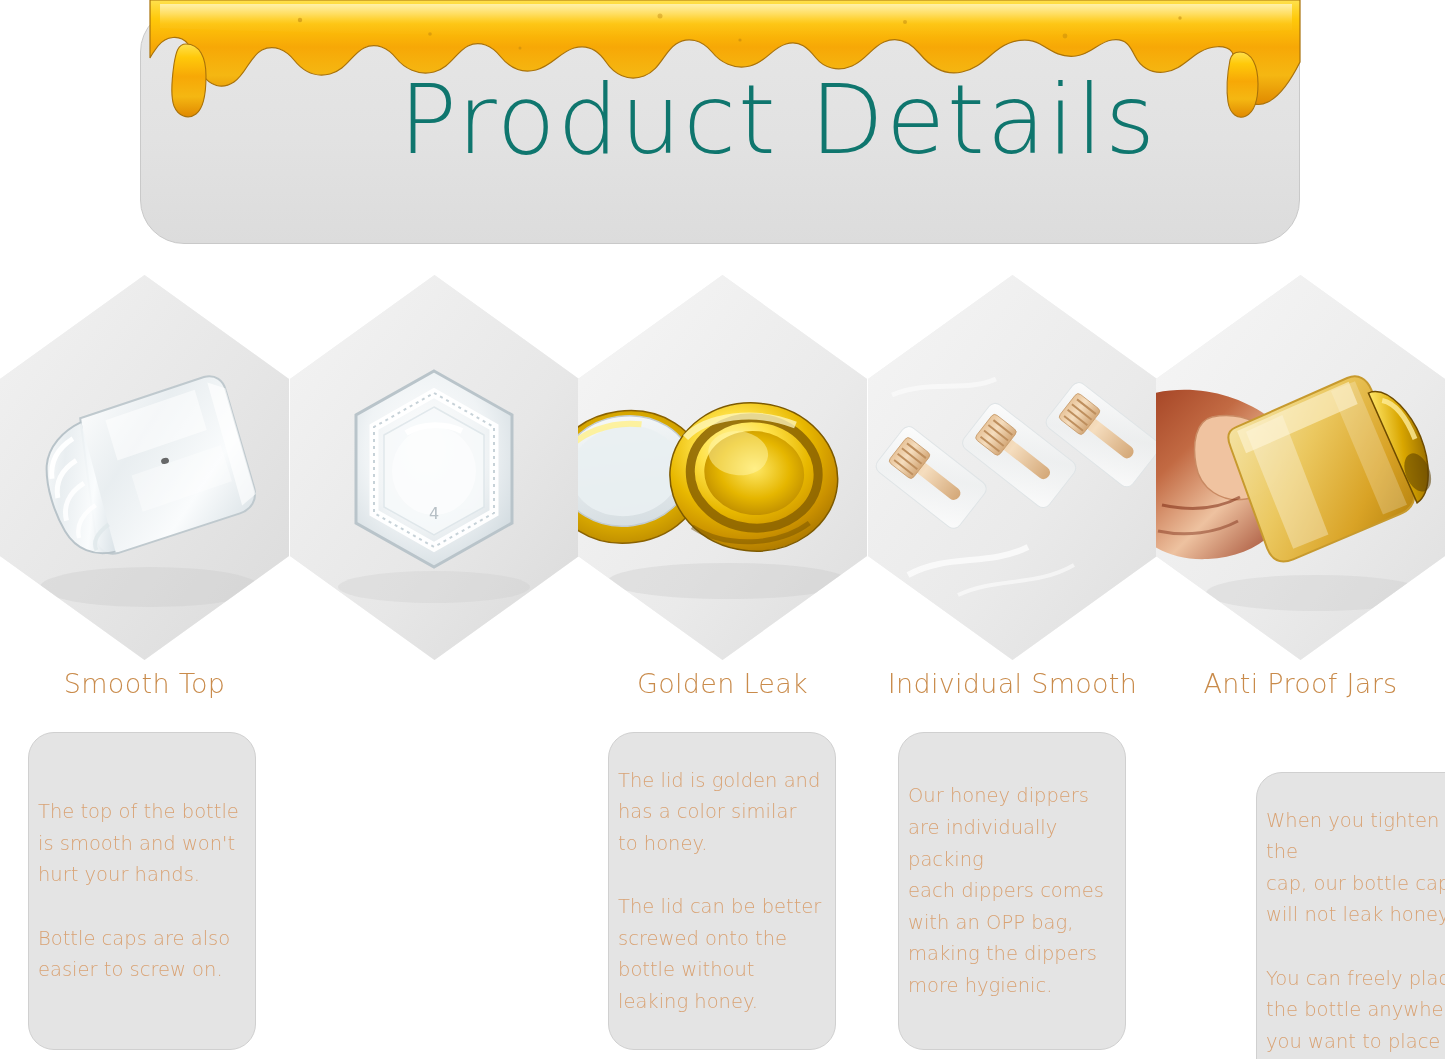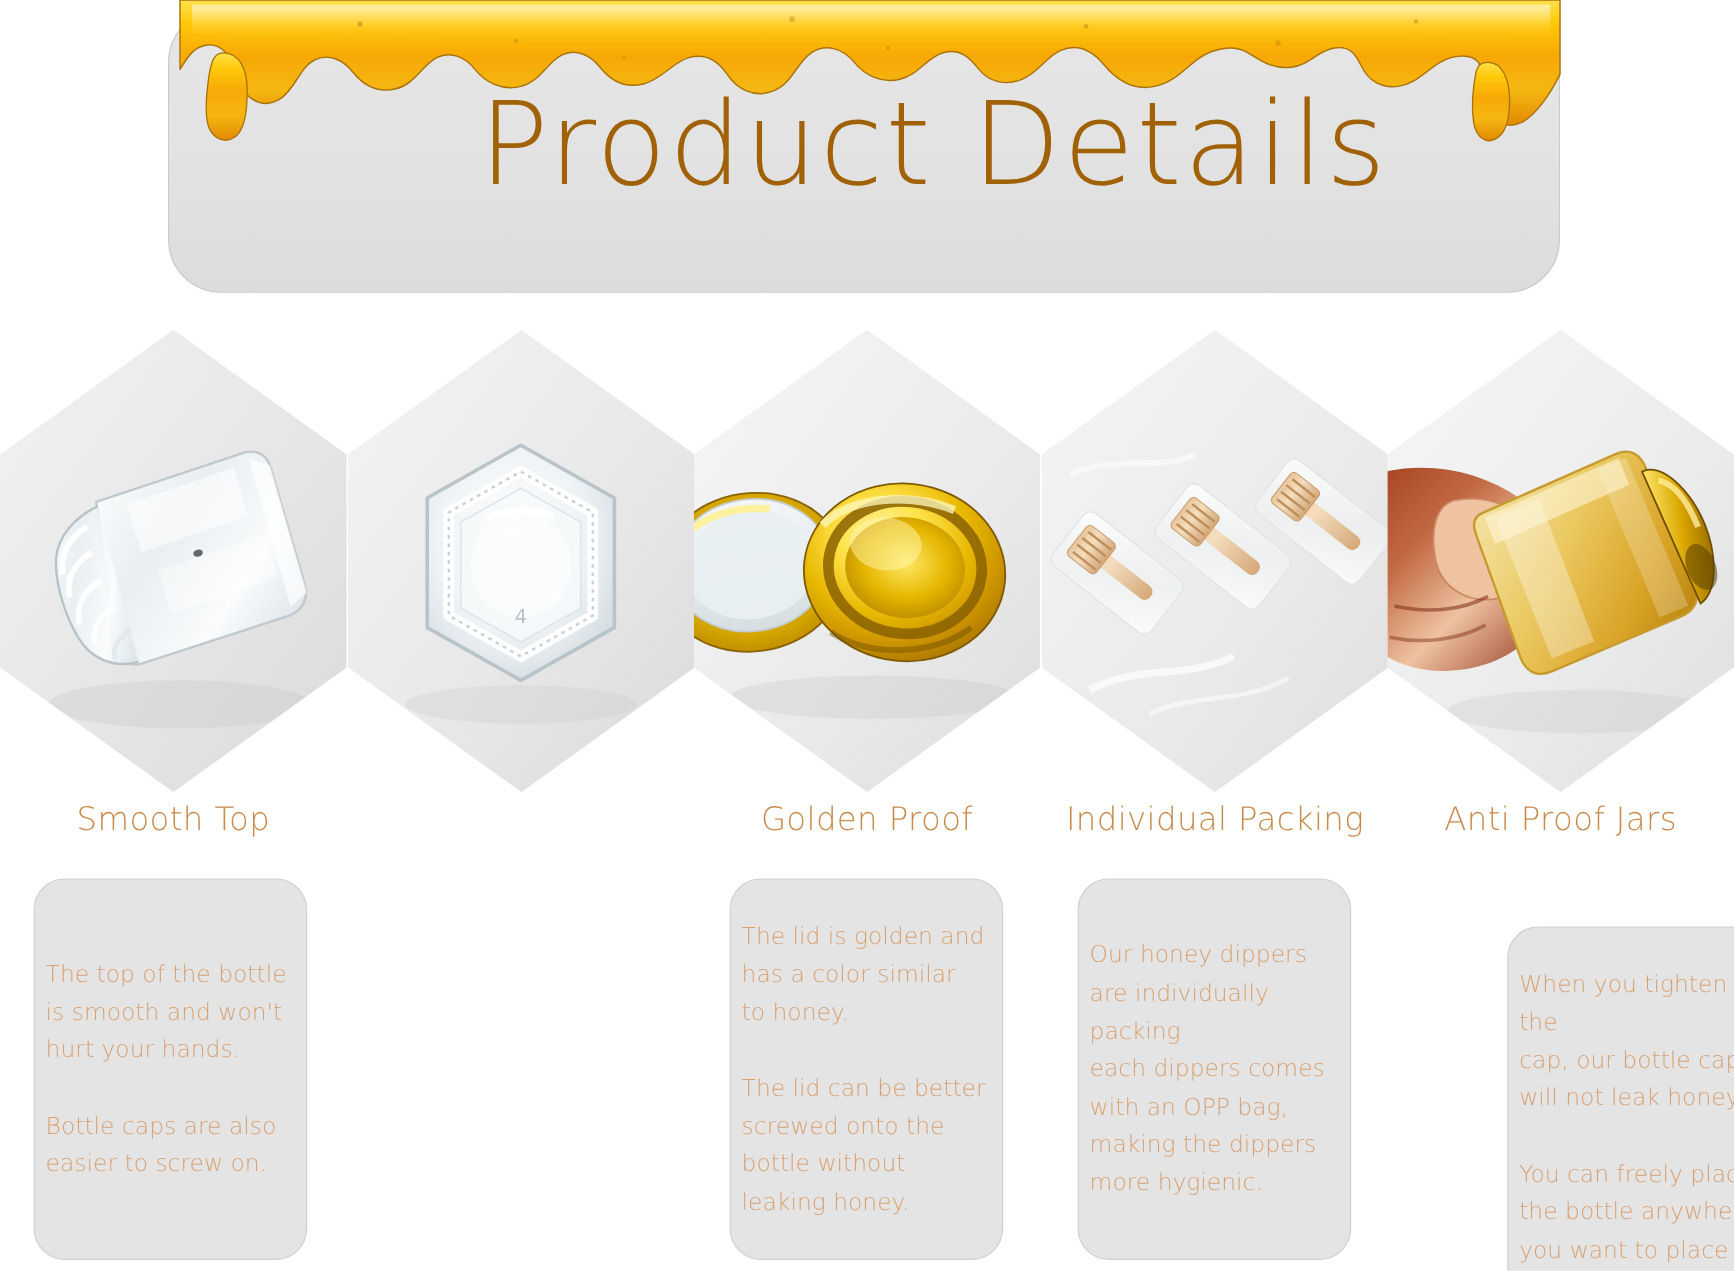--- a/index.html
+++ b/index.html
@@ -21,21 +21,21 @@
     border:1px solid #c9c9c9;
     border-radius:44px;
     box-sizing:border-box;
   }
   .title-text{
     position:absolute;left:140px;top:72px;width:1276px;
     text-align:center;
     font-size:96px;
     font-weight:300;
     letter-spacing:2px;
-    color:#a16207;
+    color:#0f766e;
     font-family:"DejaVu Sans", sans-serif;
     white-space:nowrap;
     line-height:1;
   }
 
   
   .honey-layer{
     position:absolute;left:0;top:0;width:1445px;height:130px;
     pointer-events:none;
   }
@@ -423,22 +423,22 @@
           <ellipse cx="256" cy="232" rx="12" ry="20" fill="#5A3E00" opacity=".55"></ellipse>
         </g>
         <ellipse cx="160" cy="318" rx="110" ry="18" fill="#c6c6c6" opacity=".3"></ellipse>
       </svg>
     </div>
   </div>
 </div>
 
 <div class="label-row">
   <div class="feature-label h1">Smooth Top</div>
-  <div class="feature-label h3">Golden Proof</div>
-  <div class="feature-label h4">Individual Packing</div>
+  <div class="feature-label h3">Golden Leak</div>
+  <div class="feature-label h4">Individual Smooth</div>
   <div class="feature-label h5">Anti Proof Jars</div>
 </div>
 
 <div class="card-row">
   <div class="desc-card c1">
     <div class="desc-text">The top of the bottle
 is smooth and won't
 hurt your hands.
 
 Bottle caps are also

